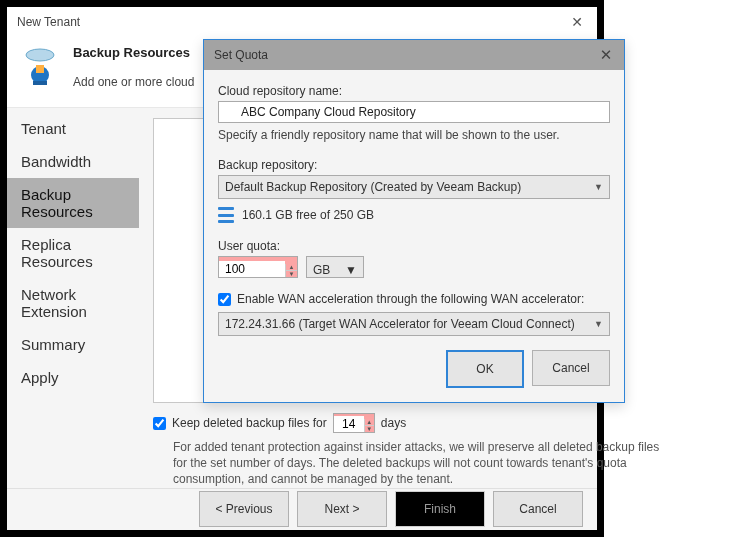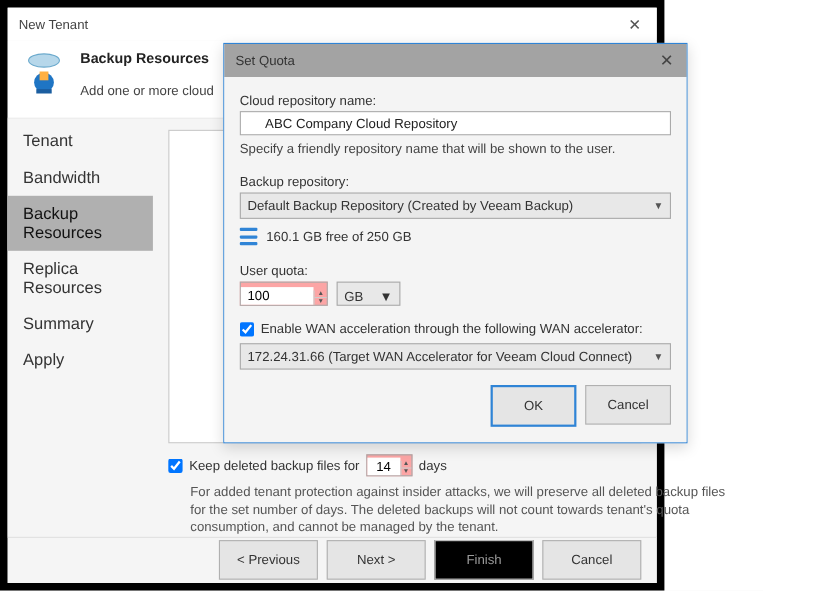--- a/index.html
+++ b/index.html
@@ -229,20 +229,21 @@
     </div>
   </div>
 
   <div class="body">
 
     <div class="sidebar">
       <div class="side-item">Tenant</div>
       <div class="side-item">Bandwidth</div>
       <div class="side-item active">Backup Resources</div>
       <div class="side-item">Replica Resources</div>
+      <div class="side-item">Network Extension</div>
       <div class="side-item">Summary</div>
       <div class="side-item">Apply</div>
     </div>
 
     <div class="main">
       <div class="listarea"></div>
 
       <div class="right-buttons">
         <div class="btn primary-outline">Add...</div>
         <div class="btn disabled">Edit...</div>

